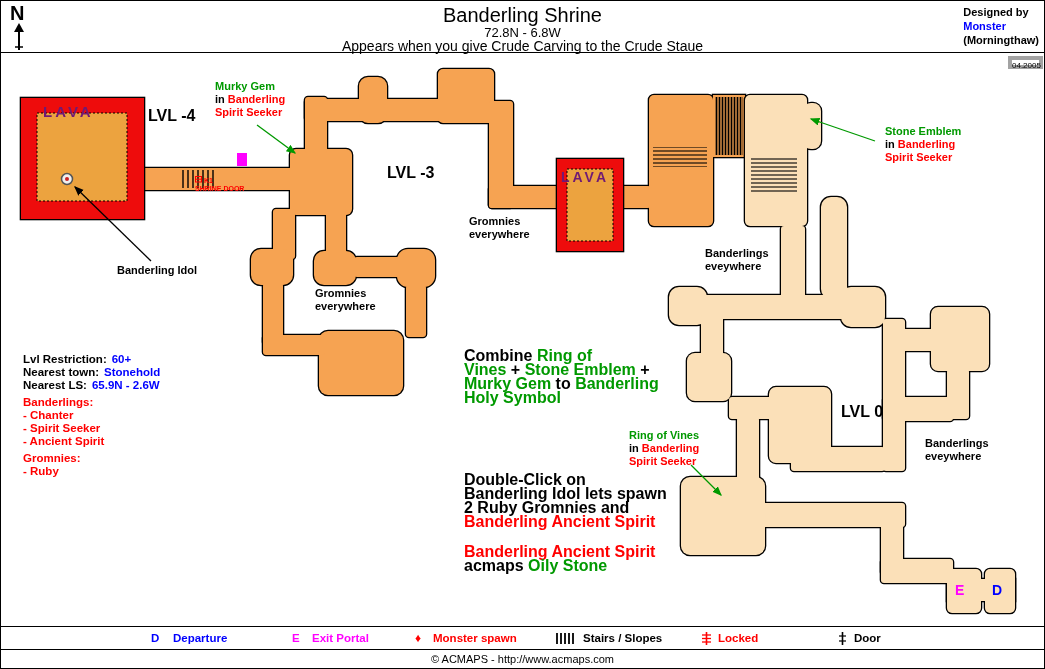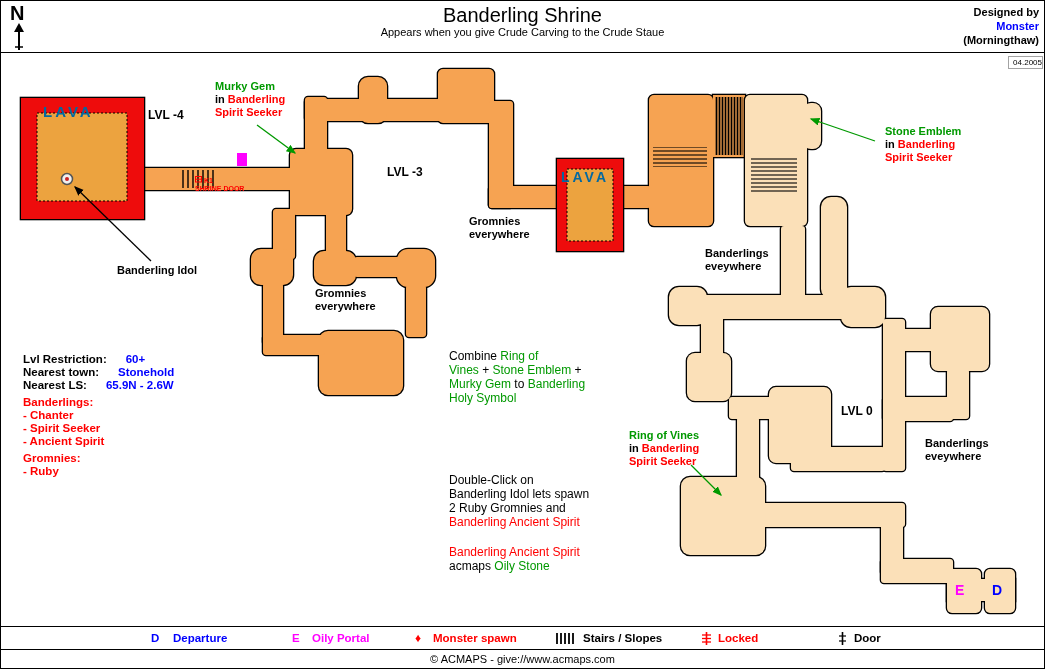--- a/index.html
+++ b/index.html
@@ -4,33 +4,33 @@
 <style>
   *{box-sizing:border-box;margin:0;padding:0}
   body{margin:0;background:#888;font-family:"Liberation Sans",sans-serif}
   .page{position:relative;width:1045px;height:669px;background:#fff;border:1px solid #000;overflow:hidden;font-family:"Liberation Sans",sans-serif}
   .hdr{position:absolute;top:0;left:0;right:0;height:52px;border-bottom:1px solid #000;background:#fff}
   .compass{position:absolute;left:9px;top:1px;font-size:20px;font-weight:bold}
   .compass-arrow{position:absolute;left:10px;top:22px}
   .hdr-center{position:absolute;left:0;right:0;top:3px;text-align:center;font-weight:normal}
   .t1{font-size:20px;line-height:22px}
   .t2{font-size:13px;line-height:14px}
-  .t3{font-size:11px;line-height:12px}
-  .designer{position:absolute;right:5px;top:4px;text-align:right;font-size:11px;font-weight:bold;line-height:14px}
-  .date-box{position:absolute;left:1007px;top:55px;width:35px;height:13px;border:1px solid #a3a3a3;font-size:8px;line-height:11px;text-align:right}
+  .t3{font-size:14px;line-height:12px}
+  .designer{position:absolute;right:5px;top:4px;text-align:left;font-size:11px;font-weight:bold;line-height:14px}
+  .date-box{position:absolute;left:1007px;top:55px;width:35px;height:13px;border:4px solid #a3a3a3;font-size:8px;line-height:11px;text-align:left}
   .map-svg{position:absolute;left:0;top:52px}
   .lbl{position:absolute;font-weight:bold;font-size:11px;line-height:13px;white-space:nowrap;color:#000}
-  .lvl{font-size:12px}
-  .lava-txt{color:#0369a1;font-size:15px;letter-spacing:3px}
+  .lvl{font-size:16px}
+  .lava-txt{color:#701a75;font-size:15px;letter-spacing:3px}
   .k1{font-size:7px;line-height:8px;color:#FF0000;font-weight:bold}
   .info{position:absolute;left:22px;top:352px;font-size:11.5px;font-weight:bold;line-height:13px;white-space:nowrap}
-  .note{position:absolute;left:448px;font-size:12px;font-weight:normal;line-height:14px;white-space:nowrap}
+  .note{position:absolute;left:463px;font-size:16px;font-weight:bold;line-height:14px;white-space:nowrap}
   .tg{color:#009900}.tr{color:#FF0000}.tb{color:#0000FF}.tm{color:#FF00FF}
   .und{}
-  .gap{margin-left:19px}
+  .gap{margin-left:5px}
   .sp{height:4px}
   .big-letter{font-size:14px;line-height:14px}
   .legend{position:absolute;left:0;right:0;top:625px;height:23px;border-top:1px solid #000;font-size:11.5px;font-weight:bold}
   .leg{position:absolute;top:0;height:23px;line-height:22px;white-space:nowrap}
   .leg svg{vertical-align:middle}
   .footer{position:absolute;left:0;right:0;top:648px;height:20px;border-top:1px solid #000;text-align:center;font-size:11px;line-height:19px}
 </style>
 </head>
 <body>
 
@@ -38,20 +38,21 @@
 
   <div class="hdr">
     <div class="compass">N</div>
     <svg class="compass-arrow" width="16" height="28">
       <line x1="8" y1="6" x2="8" y2="27" stroke="#000" stroke-width="2"></line>
       <polygon points="8,0 3,9 13,9" fill="#000"></polygon>
       <line x1="4" y1="24" x2="12" y2="24" stroke="#000" stroke-width="1.5"></line>
     </svg>
     <div class="hdr-center">
       <div class="t1">Banderling Shrine</div>
+      <div class="t2">72.8N - 6.8W</div>
       <div class="t3">Appears when you give Crude Carving to the Crude Staue</div>
     </div>
     <div class="designer">
       <div>Designed by</div>
       <div class="tb">Monster</div>
       <div>(Morningthaw)</div>
     </div>
   </div>
   <div class="date-box">04.2005</div>
 
@@ -236,21 +237,21 @@
   </div>
   <div class="note" style="top:544px">
     <div class="tr">Banderling Ancient Spirit</div>
     <div><span>acmaps </span><span class="tg">Oily Stone</span></div>
   </div>
 
   <div class="legend">
     <span class="leg tb" style="left:150px">D</span>
     <span class="leg tb" style="left:172px">Departure</span>
     <span class="leg tm" style="left:291px">E</span>
-    <span class="leg tm" style="left:311px">Oily Portal</span>
+    <span class="leg tm" style="left:311px">Exit Portal</span>
     <span class="leg tr" style="left:414px;font-size:12px">♦</span>
     <span class="leg tr" style="left:432px">Monster spawn</span>
     <span class="leg" style="left:554px"><svg width="20" height="13">
           <line x1="2" y1="1" x2="2" y2="12" stroke="#000" stroke-width="1.8"></line>
           <line x1="6" y1="1" x2="6" y2="12" stroke="#000" stroke-width="1.8"></line>
           <line x1="10" y1="1" x2="10" y2="12" stroke="#000" stroke-width="1.8"></line>
           <line x1="14" y1="1" x2="14" y2="12" stroke="#000" stroke-width="1.8"></line>
           <line x1="18" y1="1" x2="18" y2="12" stroke="#000" stroke-width="1.8"></line>
         </svg></span>
     <span class="leg" style="left:582px">Stairs / Slopes</span>
@@ -263,16 +264,16 @@
     <span class="leg tr" style="left:717px">Locked</span>
     <span class="leg" style="left:837px"><svg width="9" height="13">
           <line x1="4.5" y1="0" x2="4.5" y2="13" stroke="#000" stroke-width="1.6"></line>
           <line x1="1" y1="4" x2="8" y2="4" stroke="#000" stroke-width="1.2"></line>
           <line x1="1" y1="9" x2="8" y2="9" stroke="#000" stroke-width="1.2"></line>
         </svg></span>
     <span class="leg" style="left:853px">Door</span>
   </div>
 
   <div class="footer">
-    <span>© ACMAPS - give://www.acmaps.com</span>
+    <span>© ACMAPS - http://www.acmaps.com</span>
   </div>
 
 </div>
 
 </body></html>

